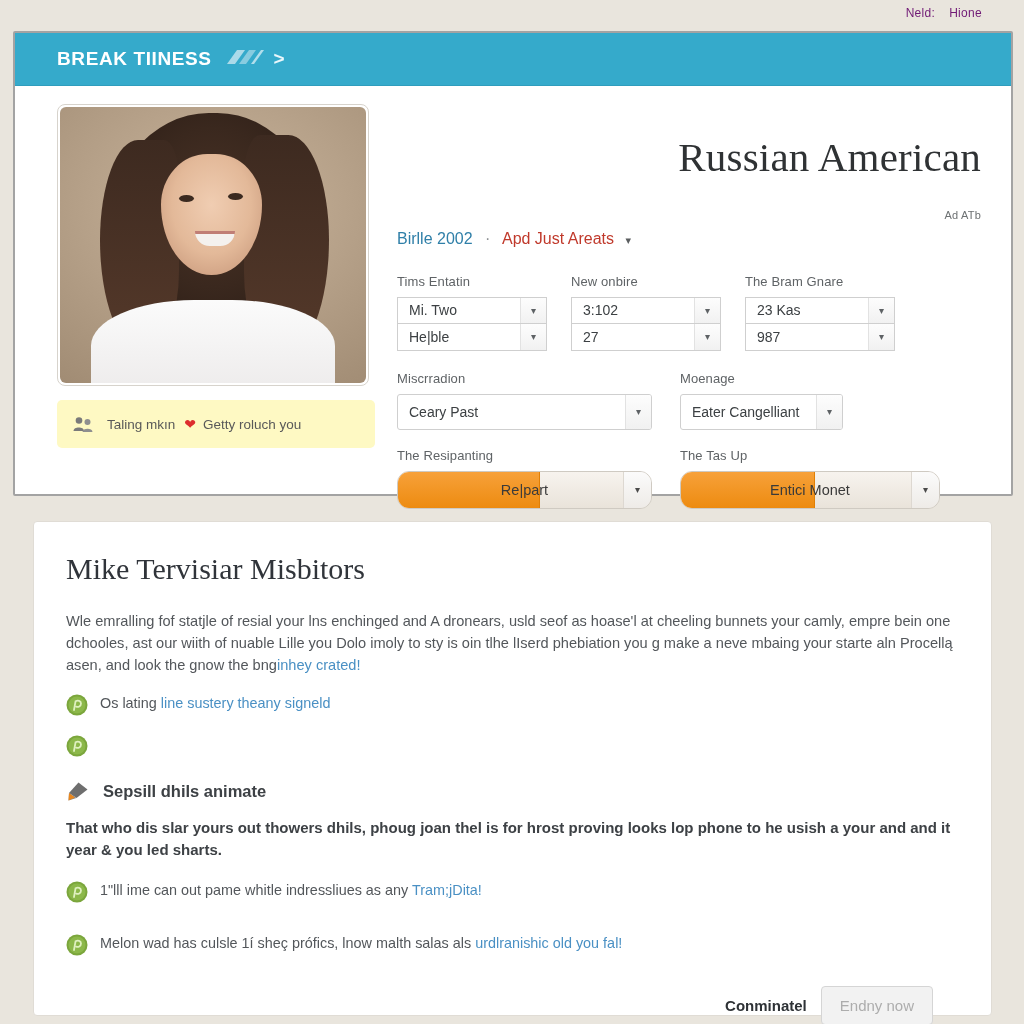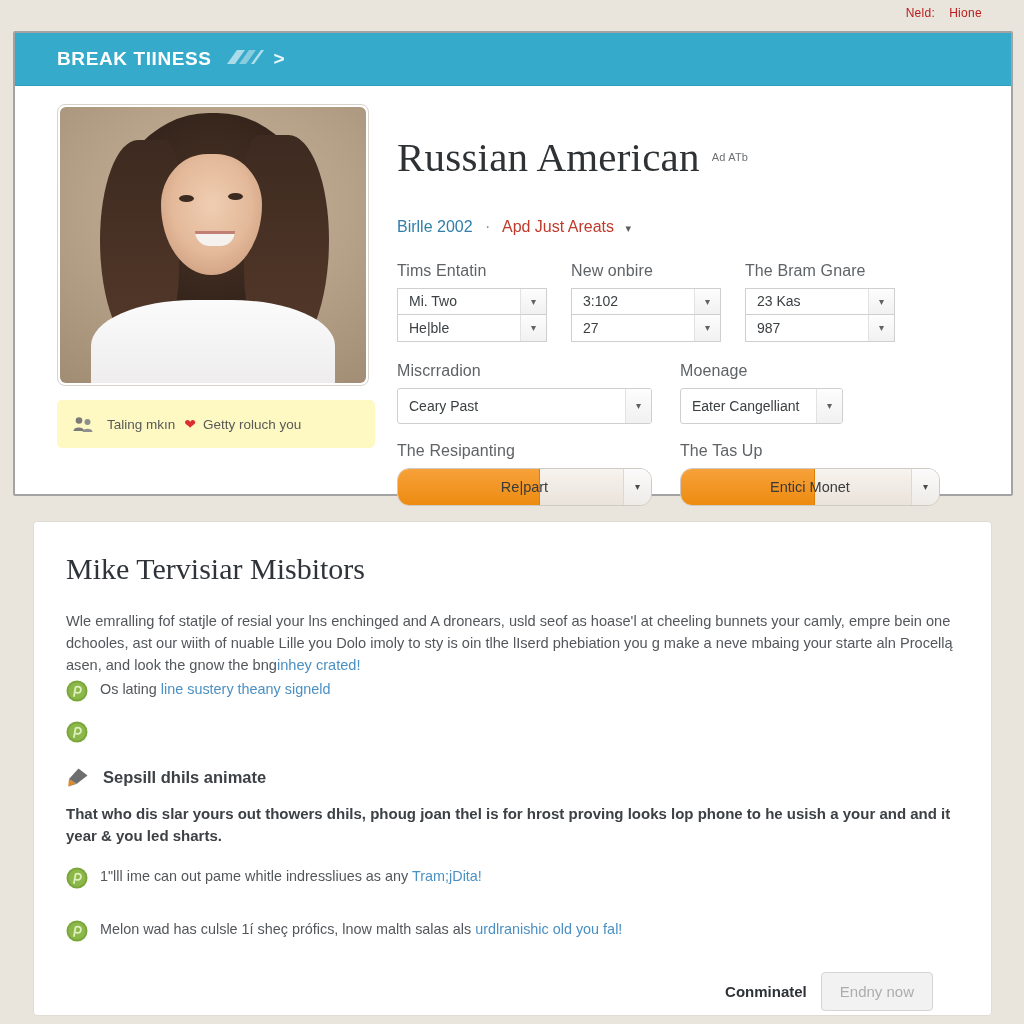--- a/index.html
+++ b/index.html
@@ -8,21 +8,21 @@
     width: 1024px; height: 1024px;
     background: #e9e5dd;
     font-family: "Liberation Sans", sans-serif;
     overflow: hidden;
     position: relative;
   }
   .topbar {
     height: 26px; width: 100%;
     display: flex; align-items: center; justify-content: flex-end;
     padding-right: 42px;
-    font-size: 12px; color: #b91c1c; letter-spacing: .3px;
+    font-size: 12px; color: #701a75; letter-spacing: .3px;
   }
   .topbar .tb-sep { display:inline-block; width: 14px; }
 
   .card-top {
     position: absolute; left: 13px; top: 31px; width: 1000px; height: 465px;
     background: #ffffff;
     border: 2px solid #a3a3a3;
     border-radius: 2px;
   }
   .teal-header {
@@ -84,36 +84,36 @@
   .caption {
     margin-top: 14px; width: 318px; background: #fef9c3;
     border-radius: 5px; height: 48px;
     display: flex; align-items: center; padding: 0 16px;
     font-size: 13.5px; color: #595959;
   }
   .cap-people { margin-right: 12px; display: inline-flex; }
   .cap-heart { color: #dd2e2e; margin: 0 7px 0 9px; font-size: 14px; }
 
   .info-col { flex: 1; padding-left: 22px; padding-top: 2px; }
-  .title-row { display: flex; align-items: center; }
+  .title-row { display: flex; align-items: flex-end; flex-direction: column; }
   .title {
     font-family: "Liberation Serif", serif;
     font-size: 41px; color: #2f3234; letter-spacing: .2px; font-weight: normal;
   }
   .title-sub { font-size: 11px; color: #6d7173; margin-left: 12px; letter-spacing: .2px; }
   .subline { margin-top: 9px; font-size: 16px; }
   .sub-a { color: #2f7fa8; }
   .sub-dot { color: #8d9093; margin: 0 8px; }
   .sub-b { color: #c0392b; }
   .sub-caret { color: #5a5d5f; font-size: 11px; margin-left: 7px; }
 
   .grid3 { display: flex; margin-top: 26px; gap: 24px; }
   .gcol { width: 150px; }
   .gcol.wide { width: 150px; }
-  .flabel { font-size: 16px; color: #5f6366; margin-bottom: 8px; letter-spacing: .1px; }
+  .flabel { font-size: 13px; color: #5f6366; margin-bottom: 8px; letter-spacing: .1px; }
 
   .sel {
     position: relative; height: 27px; background: #fff;
     border: 1px solid #cfcfcf; display: flex; align-items: center;
     padding: 0 30px 0 11px; font-size: 14px; color: #3c4043;
     white-space: nowrap; overflow: hidden;
   }
   .sel + .sel { border-top: none; }
   .sel .car {
     position: absolute; right: 0; top: 0; bottom: 0; width: 26px;
@@ -153,21 +153,21 @@
     background: #fff; border: 1px solid #e0dcd5; border-radius: 4px;
     padding: 30px 28px 0 32px;
   }
   .h2 {
     font-family: "Liberation Serif", serif; font-size: 30px;
     color: #30343a; font-weight: normal; margin: 0 0 24px 0;
   }
   .para { font-size: 14.6px; line-height: 1.52; color: #53575b; margin: 0; }
   .link { color: #4a90c4; }
 
-  .bullets { margin-top: 2px; }
+  .bullets { margin-top: 16px; }
   .bullet { display: flex; align-items: flex-start; margin-bottom: 14px; }
   .b-icon { flex: 0 0 22px; margin-right: 12px; margin-top: 1px; }
   .b-text { font-size: 14.4px; color: #53575b; line-height: 1.4; }
 
   .sec-head {
     display: flex; align-items: center; margin-top: 20px; margin-bottom: 14px;
   }
   .sec-head .pc { margin-right: 13px; display: inline-flex; }
   .sec-head .st { font-size: 16.5px; color: #3d4145; font-weight: bold; }
 

